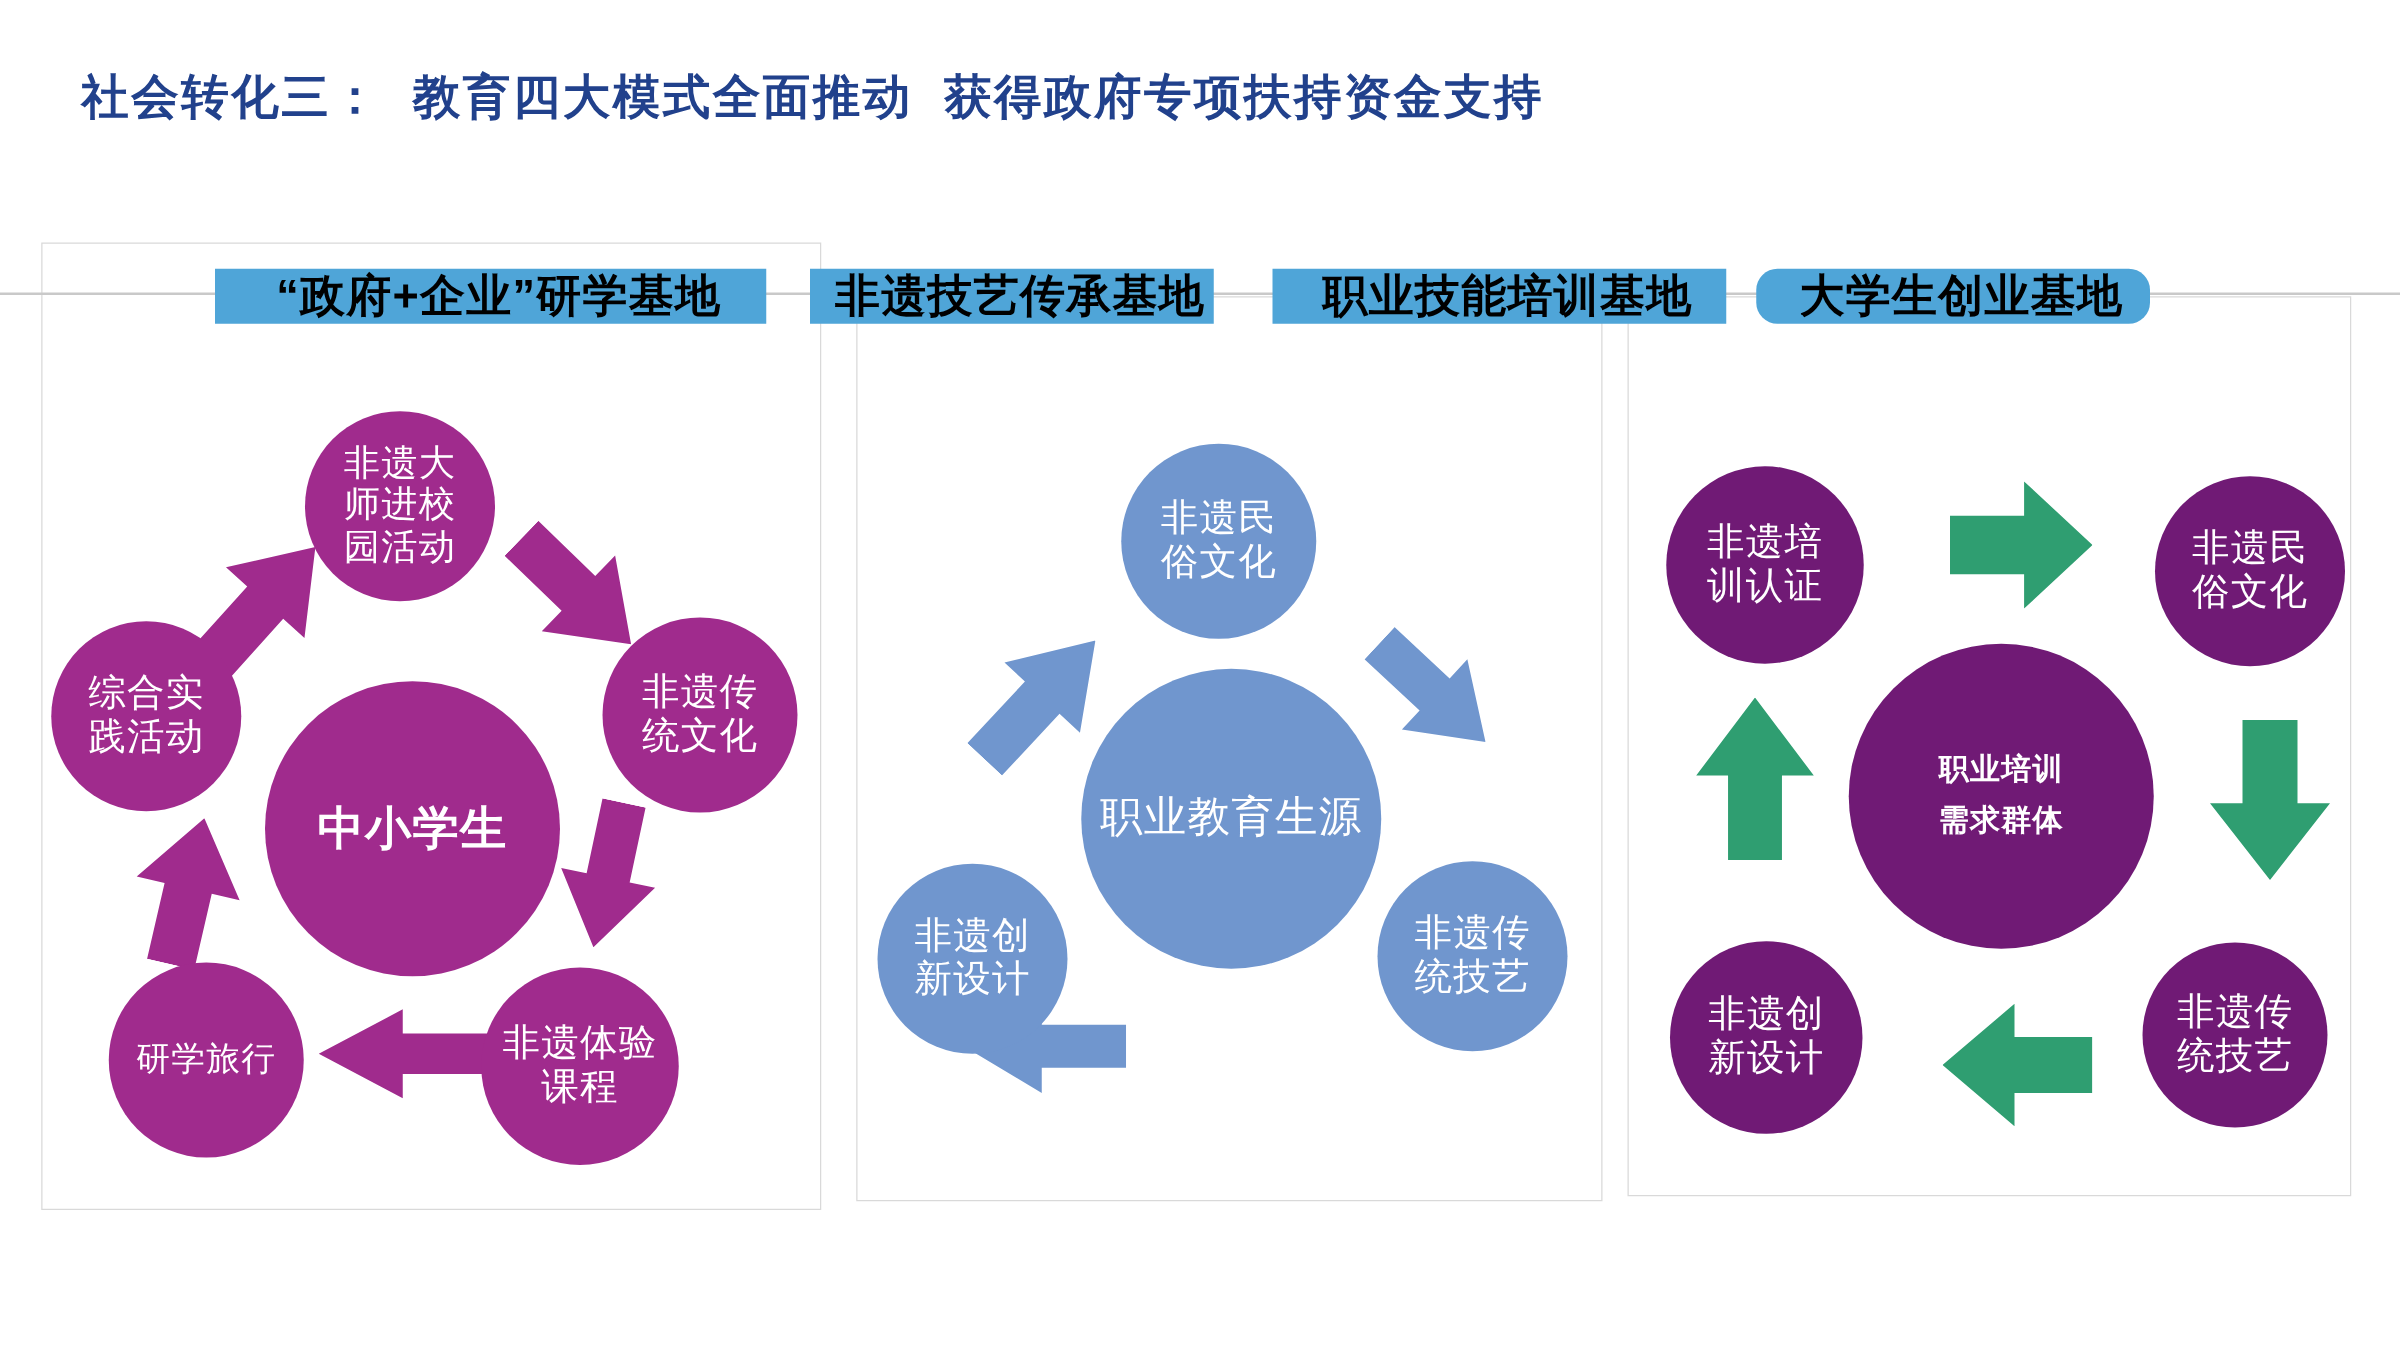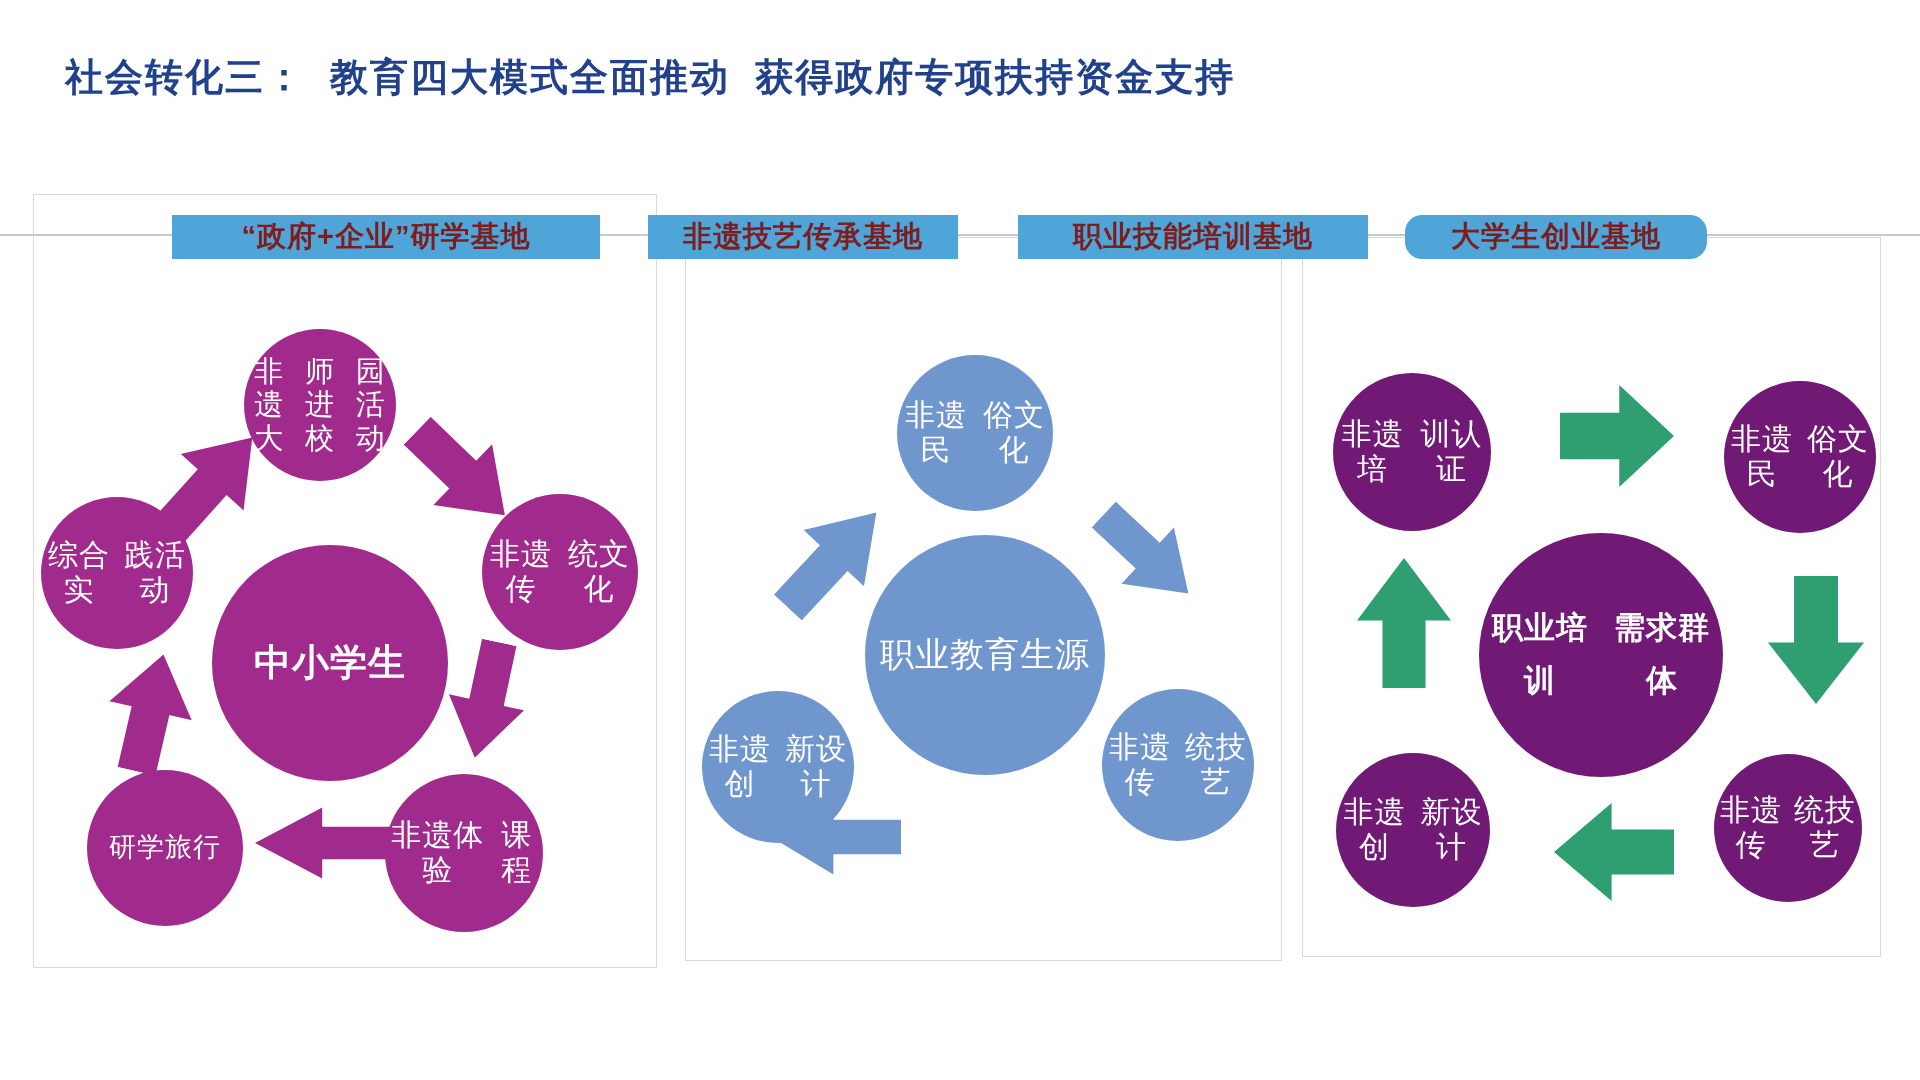--- a/index.html
+++ b/index.html
@@ -15,27 +15,27 @@
   }
   .hline {
     position:absolute; left:0; top:234px; width:1920px; height:2px;
     background:#C9C9C9; z-index:2;
   }
   .panel {
     position:absolute; background:#ffffff; border:1px solid #D9D9D9; z-index:1;
   }
   .lbl {
     position:absolute; z-index:3;
-    background:#4FA5D8; color:#7f1d1d;
-    font-weight:bold; font-size:29px; letter-spacing:1px;
-    display:flex; align-items:center; justify-content:center;
+    background:#4FA5D8; color:#000000;
+    font-weight:bold; font-size:36px; letter-spacing:1px;
+    display:flex; align-items:center; justify-content:center;padding-left:13px;
   }
   .circle {
     position:absolute; border-radius:50%; color:#ffffff; z-index:4;
-    display:flex; flex-direction:row; align-items:center; justify-content:center;
+    display:flex; flex-direction:column; align-items:center; justify-content:center;
     text-align:center; line-height:1.16; letter-spacing:1px;
   }
   .c-purple { background:#A02B8D; }
   .c-blue   { background:#7096CE; }
   .c-green  { background:#701a75; }
   .arr {
     position:absolute; z-index:3;
     clip-path: polygon(0 28%,52% 28%,52% 2%,100% 50%,52% 98%,52% 72%,0 72%);
   }
   .a-purple { background:#A02B8D; }
@@ -109,21 +109,21 @@
 </div>
 <div class="circle c-blue" style="left:702px; top:691px; width:152px; height:152px; font-size:30px;">
   <span>非遗创</span>
   <span>新设计</span>
 </div>
 
 <div class="arr a-blue" style="left:767px; top:517px; width:130px; height:86px; transform:rotate(-47deg);"></div>
 <div class="arr a-blue" style="left:1088px; top:514px; width:116px; height:80px; transform:rotate(43deg);"></div>
 <div class="arr a-blue" style="left:771px; top:798px; width:130px; height:78px; transform:rotate(180deg);"></div>
 
-<div class="circle c-green" style="left:1479px; top:533px; width:244px; height:244px; font-size:31px; font-weight:bold; line-height:1.7;">
+<div class="circle c-green" style="left:1479px; top:515px; width:244px; height:244px; font-size:24px; font-weight:bold; line-height:1.7;">
   <span>职业培训</span>
   <span>需求群体</span>
 </div>
 <div class="circle c-green" style="left:1333px; top:373px; width:158px; height:158px; font-size:30px;">
   <span>非遗培</span>
   <span>训认证</span>
 </div>
 <div class="circle c-green" style="left:1724px; top:381px; width:152px; height:152px; font-size:30px;">
   <span>非遗民</span>
   <span>俗文化</span>

